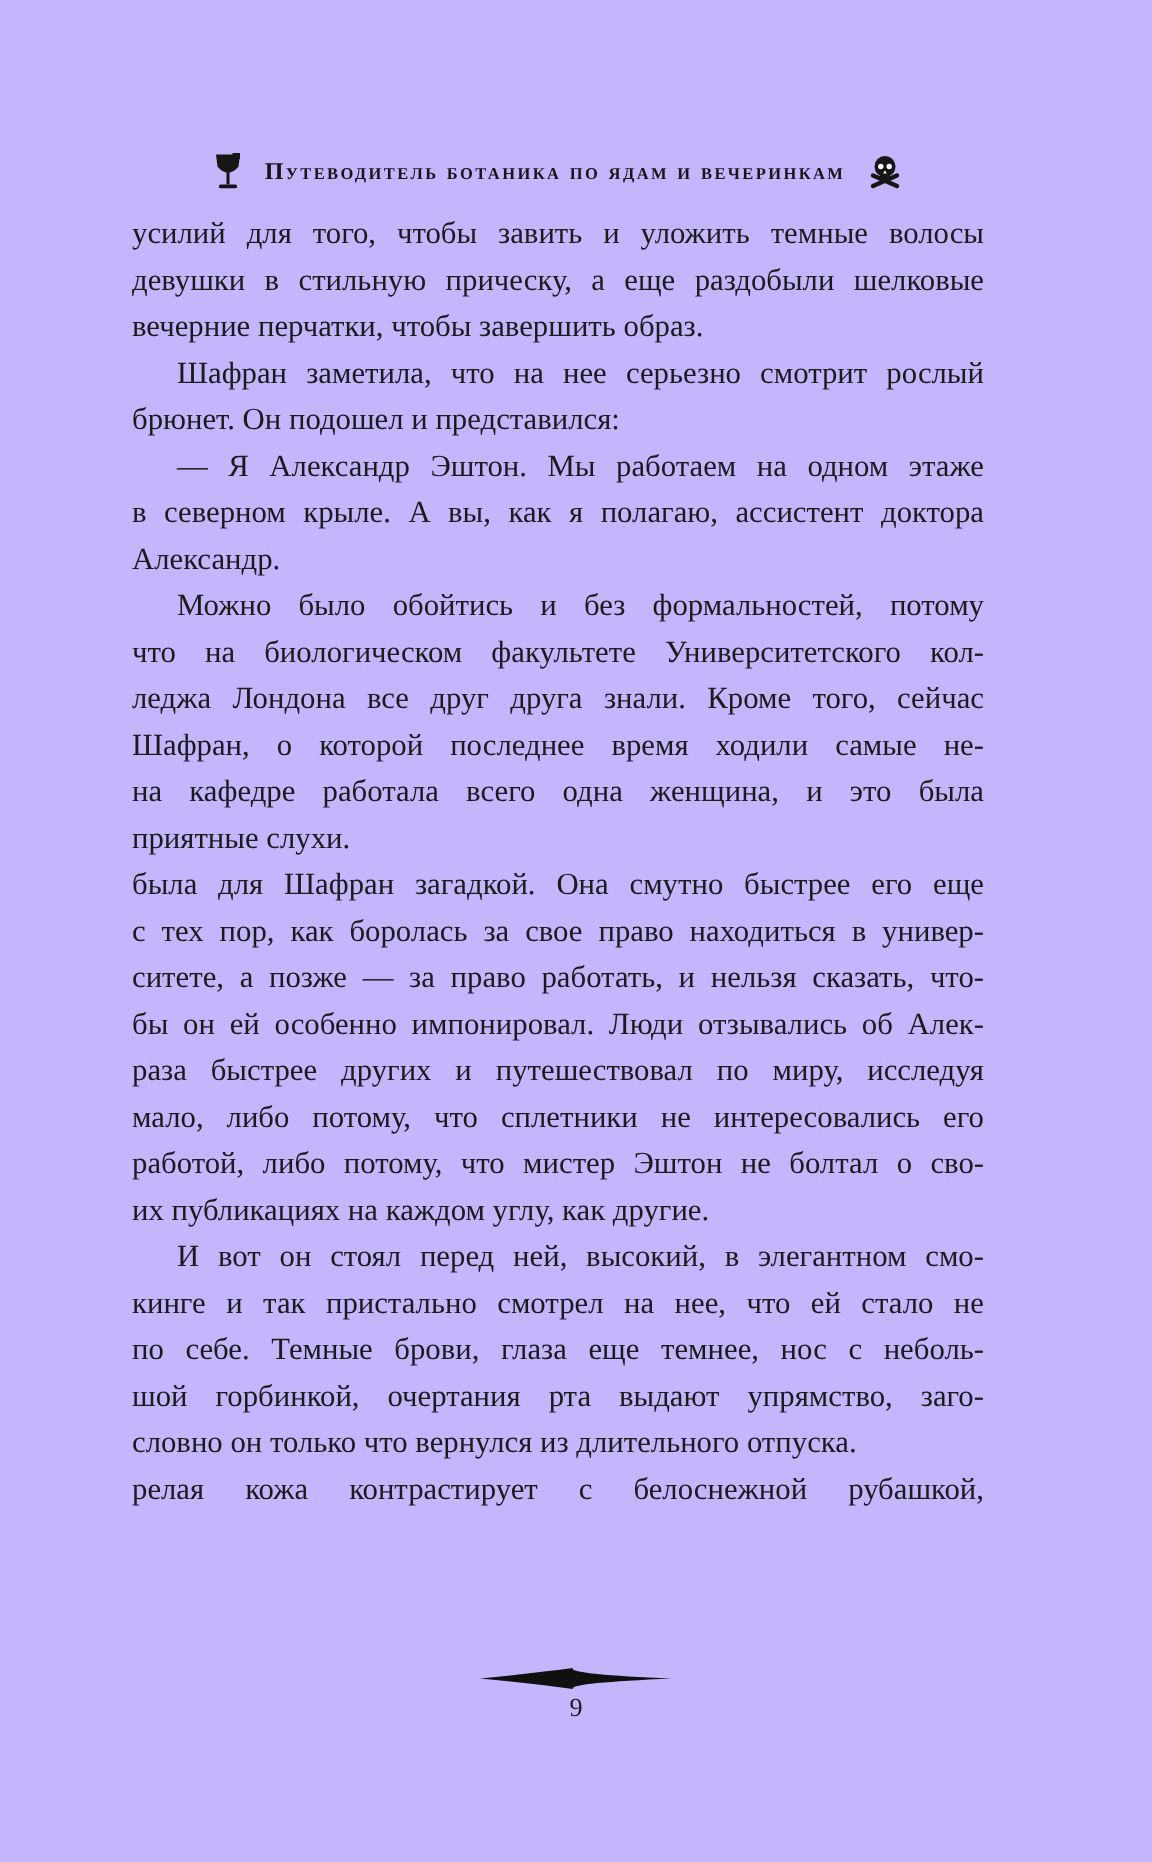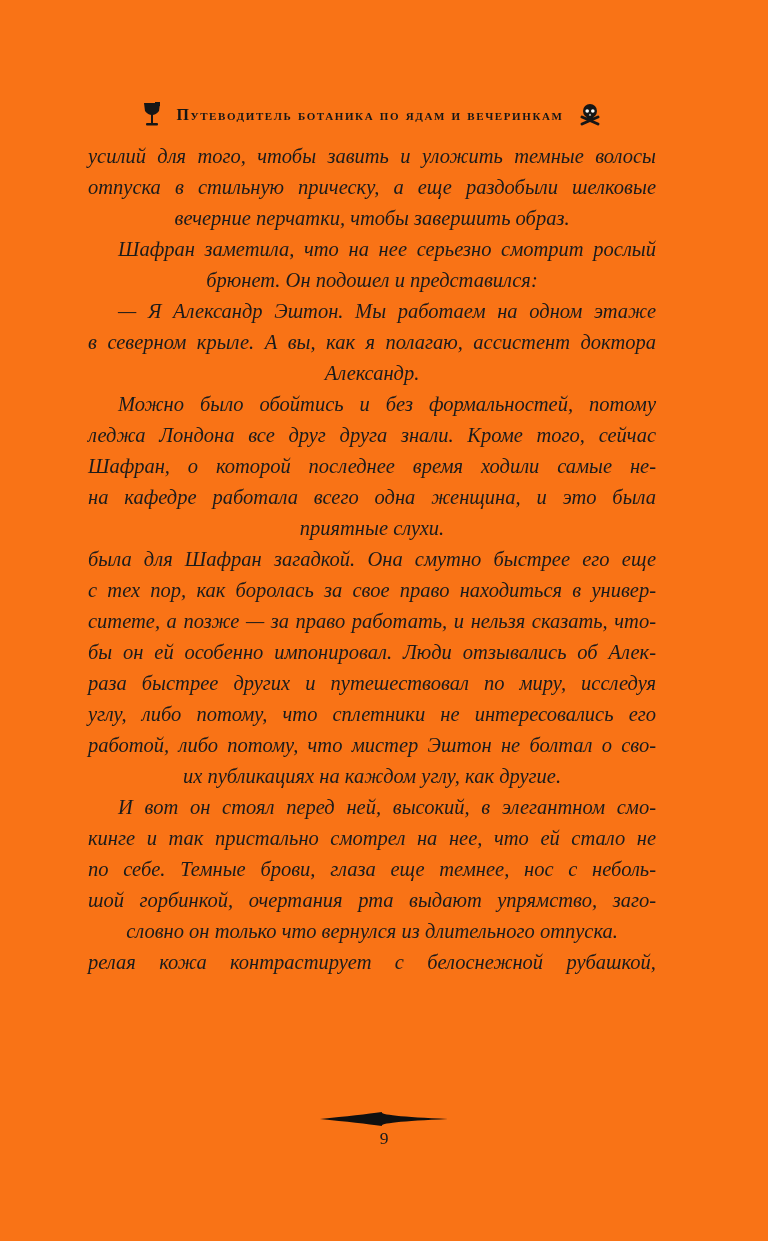--- a/index.html
+++ b/index.html
@@ -5,21 +5,21 @@
   html, body {
     margin: 0;
     padding: 0;
     background: #e8e8e8;
   }
   .page {
     position: relative;
     width: 768px;
     height: 1241px;
     margin: 0 auto;
-    background: #f97316;
+    background: #c4b5fd;
     overflow: hidden;
     font-family: "Liberation Serif", serif;
     color: #1b1b1b;
   }
   .running-header {
     position: absolute;
     top: 100px;
     left: 88px;
     width: 568px;
     height: 30px;
@@ -40,30 +40,29 @@
     display: inline-flex;
     align-items: center;
     justify-content: center;
     flex: 0 0 auto;
   }
   .body-block {
     position: absolute;
     top: 141px;
     left: 88px;
     width: 568px;
-    font-style: italic;
   }
   .paragraph {
     margin: 0;
     padding: 0;
   }
   .line {
     font-size: 20.5px;
     line-height: 31px;
-    text-align: center;
+    text-align: left;
     color: #1b1b1b;
   }
   .line.just {
     text-align: justify;
     text-align-last: justify;
   }
   .line.indent {
     text-indent: 30px;
   }
   .ornament {
@@ -110,46 +109,47 @@
         <circle cx="9.2" cy="8" r="1.8" fill="#fdfdfb"></circle>
         <circle cx="14.8" cy="8" r="1.8" fill="#fdfdfb"></circle>
         <path d="M12 10.5 L13.2 12.6 L10.8 12.6 Z" fill="#fdfdfb"></path>
       </svg>
     </span>
   </div>
 
   <div class="body-block">
       <div class="paragraph">
         <div class="line just">усилий для того, чтобы завить и уложить темные волосы</div>
-        <div class="line just">отпуска в стильную прическу, а еще раздобыли шелковые</div>
+        <div class="line just">девушки в стильную прическу, а еще раздобыли шелковые</div>
         <div class="line">вечерние перчатки, чтобы завершить образ.</div>
       </div>
       <div class="paragraph">
         <div class="line just indent">Шафран заметила, что на нее серьезно смотрит рослый</div>
         <div class="line">брюнет. Он подошел и представился:</div>
       </div>
       <div class="paragraph">
         <div class="line just indent">— Я Александр Эштон. Мы работаем на одном этаже</div>
         <div class="line just">в северном крыле. А вы, как я полагаю, ассистент доктора</div>
         <div class="line">Александр.</div>
       </div>
       <div class="paragraph">
         <div class="line just indent">Можно было обойтись и без формальностей, потому</div>
+        <div class="line just">что на биологическом факультете Университетского кол-</div>
         <div class="line just">леджа Лондона все друг друга знали. Кроме того, сейчас</div>
         <div class="line just">Шафран, о которой последнее время ходили самые не-</div>
         <div class="line just">на кафедре работала всего одна женщина, и это была</div>
         <div class="line">приятные слухи.</div>
       </div>
       <div class="paragraph">
         <div class="line just">была для Шафран загадкой. Она смутно быстрее его еще</div>
         <div class="line just">с тех пор, как боролась за свое право находиться в универ-</div>
         <div class="line just">ситете, а позже — за право работать, и нельзя сказать, что-</div>
         <div class="line just">бы он ей особенно импонировал. Люди отзывались об Алек-</div>
         <div class="line just">раза быстрее других и путешествовал по миру, исследуя</div>
-        <div class="line just">углу, либо потому, что сплетники не интересовались его</div>
+        <div class="line just">мало, либо потому, что сплетники не интересовались его</div>
         <div class="line just">работой, либо потому, что мистер Эштон не болтал о сво-</div>
         <div class="line">их публикациях на каждом углу, как другие.</div>
       </div>
       <div class="paragraph">
         <div class="line just indent">И вот он стоял перед ней, высокий, в элегантном смо-</div>
         <div class="line just">кинге и так пристально смотрел на нее, что ей стало не</div>
         <div class="line just">по себе. Темные брови, глаза еще темнее, нос с неболь-</div>
         <div class="line just">шой горбинкой, очертания рта выдают упрямство, заго-</div>
         <div class="line">словно он только что вернулся из длительного отпуска.</div>
         <div class="line just">релая кожа контрастирует с белоснежной рубашкой,</div>

